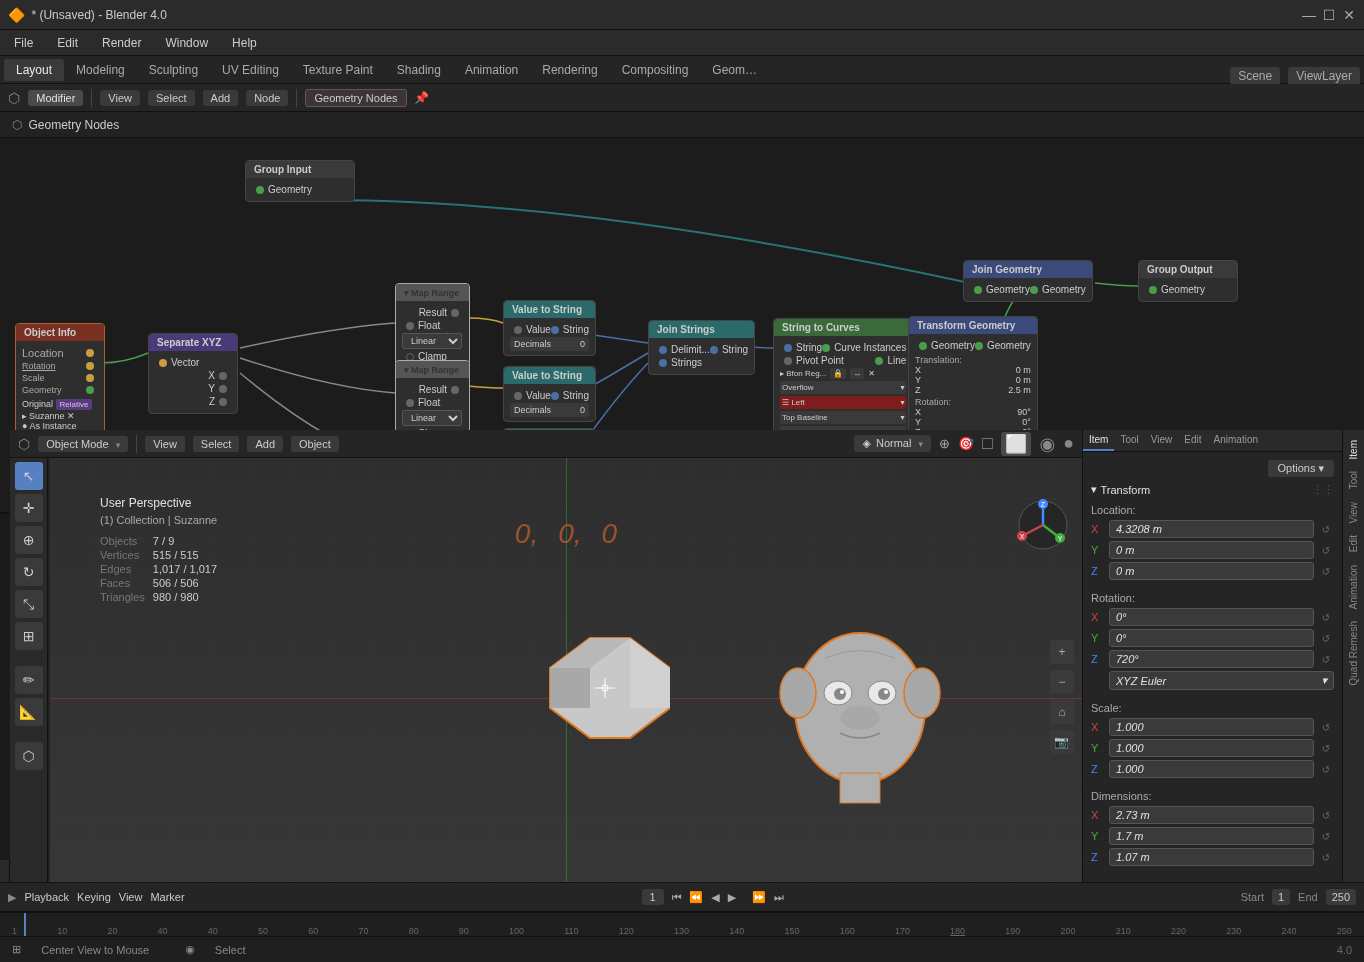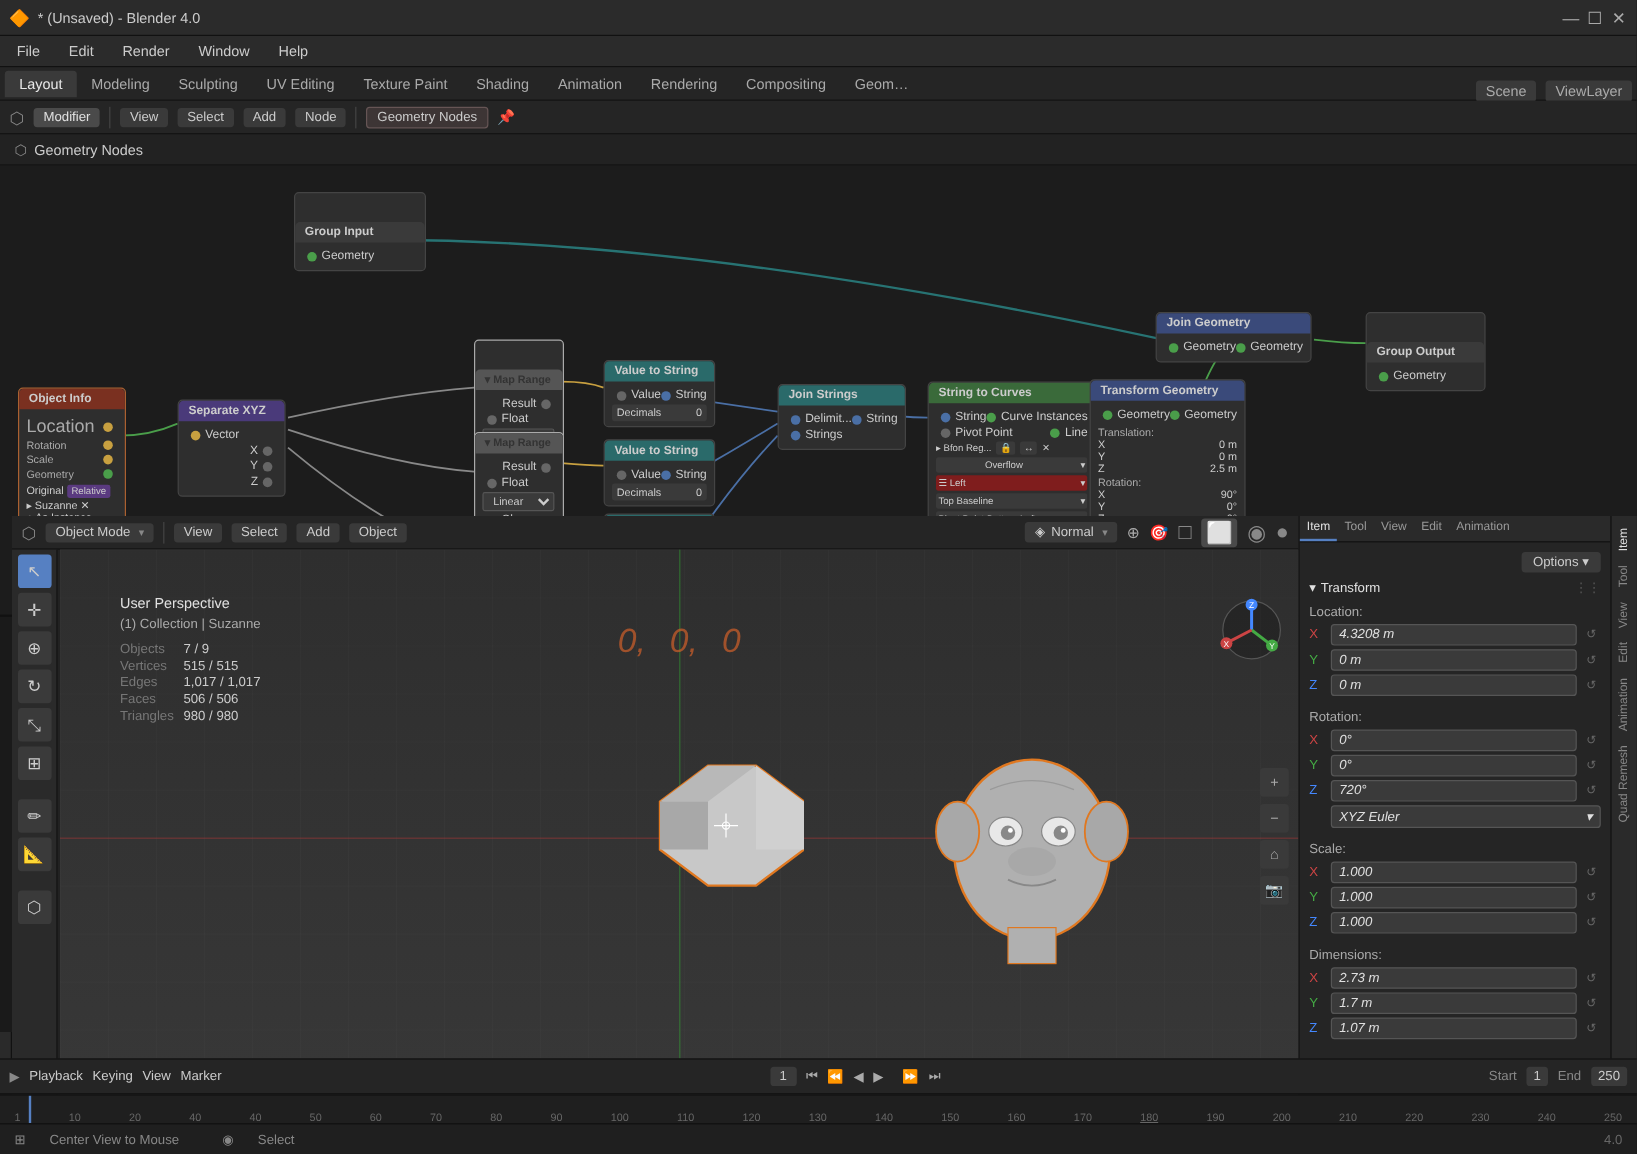--- a/index.html
+++ b/index.html
@@ -98,21 +98,21 @@
 
     
     #far-left { position: absolute; left: 0; top: 430px; width: 10px; bottom: 26px; background: #2a2a2a; border-right: 1px solid #111; }
 
     
     #statusbar { position: absolute; bottom: 0; left: 0; right: 0; height: 26px; background: #1f1f1f; border-top: 1px solid #111; display: flex; align-items: center; font-size: 11px; color: #888; padding: 0 12px; gap: 20px; }
     .nh-purple { background: #4a3a7a; }
     .nh-green { background: #3a6a3a; }
     .nh-teal { background: #2a6a6a; }
     .nh-blue { background: #3a4a7a; }
-    .nh-dark { background: #3a3a3a; margin-top: 24px; }
+    .nh-dark { background: #3a3a3a; }
 
     
     #nav-gizmo { position: absolute; right: 12px; top: 40px; width: 54px; height: 54px; }
 
     
     #coord-display { position: absolute; top: 60px; left: 50%; transform: translateX(-50%); display: flex; gap: 20px; }
     .coord-text { font-size: 28px; color: #d0602a; font-style: italic; opacity: 0.7; }
 
     .dropdown-arrow { font-size: 9px; color: #888; margin-left: 4px; }
 
@@ -219,25 +219,25 @@
           </div>
       </div>
     </div>
 
     <div class="node" style="left:15px;top:185px;min-width:90px;border-color:#aa6030;">
       <div class="node-header" style="background:#7a3020;">
         <span>Object Info</span>
       </div>
       <div class="node-body" style="font-size:9px;">
         <div class="node-row">
-            <span style="color:#aaa;font-size:15px;">Location</span>
+            <span style="color:#aaa;font-size:11px;">Location</span>
             <span class="node-dot dot-yellow" style="margin-left:auto;"></span>
           </div>
         <div class="node-row">
-            <span style="color:#aaa;font-size:9px;">Rotation</span>
+            <span style="color:#aaa;font-size:9px;text-decoration:underline;">Rotation</span>
             <span class="node-dot dot-yellow" style="margin-left:auto;"></span>
           </div>
         <div class="node-row">
             <span style="color:#aaa;font-size:9px;">Scale</span>
             <span class="node-dot dot-yellow" style="margin-left:auto;"></span>
           </div>
         <div class="node-row">
             <span style="color:#aaa;font-size:9px;">Geometry</span>
             <span class="node-dot dot-green" style="margin-left:auto;"></span>
           </div>
@@ -435,21 +435,21 @@
             <span>Pivot Point</span>
             <span class="node-dot dot-green" style="margin-left:auto;"></span>
             <span>Line</span>
           </div>
         <div style="font-size:8px;display:flex;gap:4px;margin:2px 0;align-items:center;">
           <span>▸ Bfon Reg...</span>
           <span style="background:#3a3a3a;padding:1px 3px;border-radius:2px;">🔒</span>
           <span style="background:#3a3a3a;padding:1px 3px;border-radius:2px;">↔</span>
           <span>✕</span>
         </div>
-        <div style="background:#3a3a3a;padding:2px;border-radius:2px;font-size:8px;margin:2px 0;display:flex;justify-content:flex-end;gap:48px;">
+        <div style="background:#3a3a3a;padding:2px;border-radius:2px;font-size:8px;margin:2px 0;display:flex;justify-content:space-between;gap:48px;">
             <span>Overflow</span>
             <span>▾</span>
           </div>
         <div style="background:#7f1d1d;padding:2px;border-radius:2px;font-size:8px;margin:2px 0;display:flex;justify-content:space-between;">
             <span>☰ Left</span>
             <span>▾</span>
           </div>
         <div style="background:#3a3a3a;padding:2px;border-radius:2px;font-size:8px;margin:2px 0;display:flex;justify-content:space-between;">
             <span>Top Baseline</span>
             <span>▾</span>

